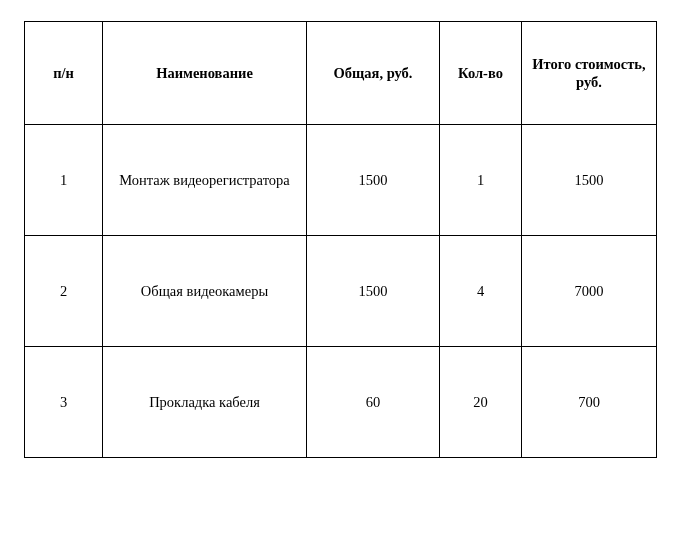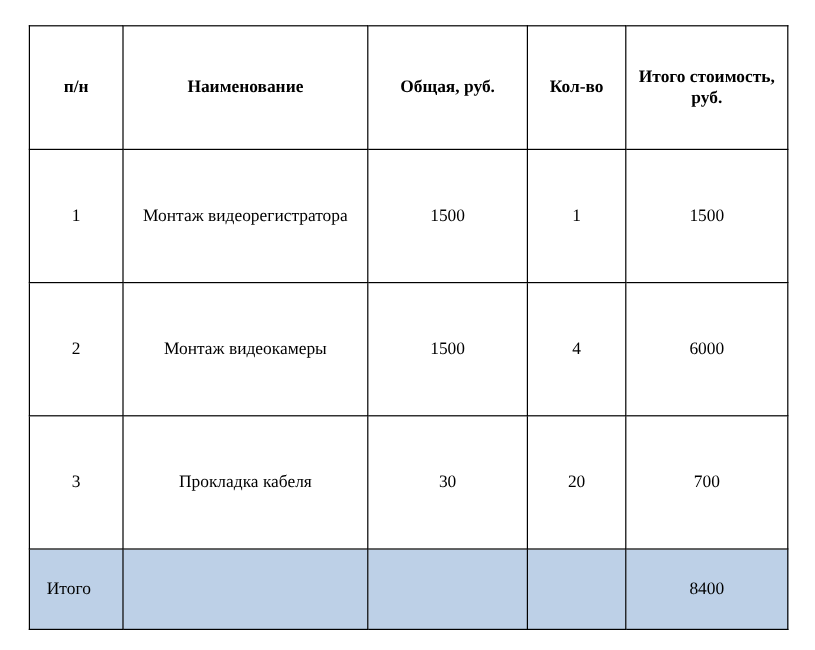--- a/index.html
+++ b/index.html
@@ -88,34 +88,27 @@
     <tbody>
       <tr>
         <td>1</td>
         <td class="cell-name">Монтаж видеорегистратора</td>
         <td>1500</td>
         <td>1</td>
         <td>1500</td>
       </tr>
       <tr>
         <td>2</td>
-        <td class="cell-name">Монтаж видеокамеры</td>
+        <td class="cell-name">Общая видеокамеры</td>
         <td>1500</td>
         <td>4</td>
-        <td>6000</td>
+        <td>7000</td>
       </tr>
       <tr>
         <td>3</td>
         <td class="cell-name">Прокладка кабеля</td>
-        <td>30</td>
+        <td>60</td>
         <td>20</td>
         <td>700</td>
-      </tr>
-      <tr class="total-row">
-        <td class="total-label">Итого</td>
-        <td></td>
-        <td></td>
-        <td></td>
-        <td>8400</td>
       </tr>
     </tbody>
   </table>
 </div>
 
 </body></html>

